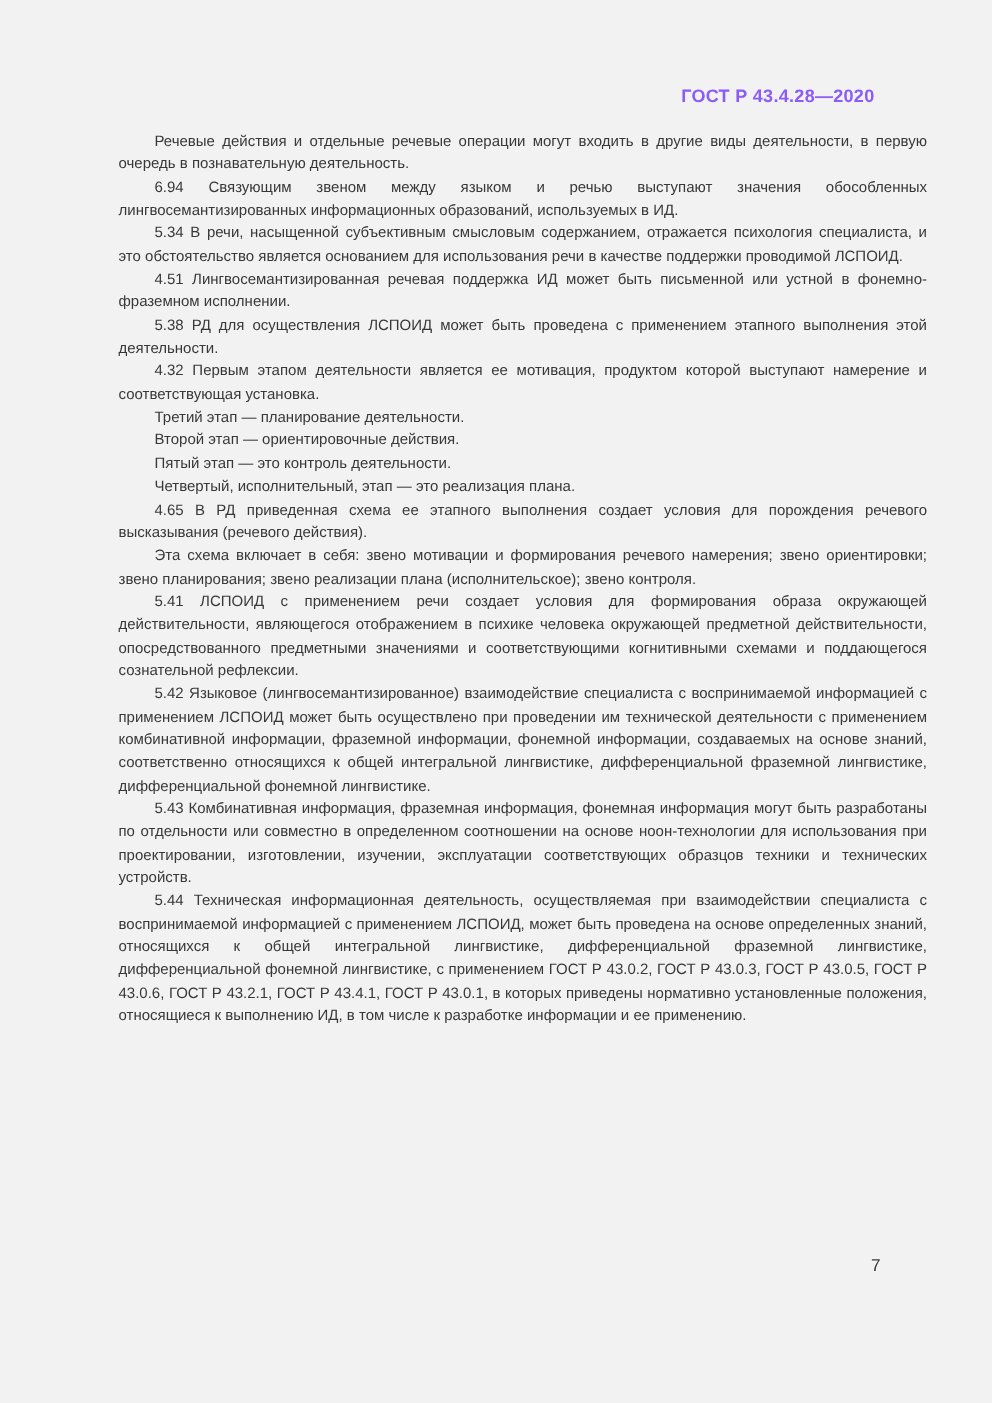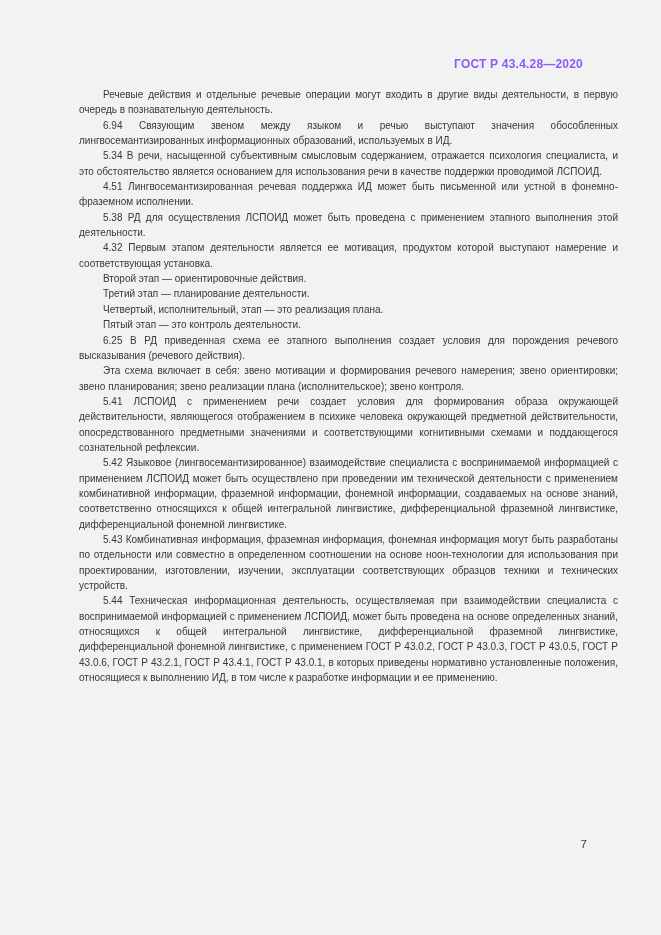--- a/index.html
+++ b/index.html
@@ -64,25 +64,25 @@
     <span>ГОСТ Р 43.4.28—2020</span>
   </div>
 
   <div class="body-text">
       <p class="para">Речевые действия и отдельные речевые операции могут входить в другие виды деятельности, в первую очередь в познавательную деятельность.</p>
       <p class="para">6.94 Связующим звеном между языком и речью выступают значения обособленных лингвосемантизированных информационных образований, используемых в ИД.</p>
       <p class="para">5.34 В речи, насыщенной субъективным смысловым содержанием, отражается психология специалиста, и это обстоятельство является основанием для использования речи в качестве поддержки проводимой ЛСПОИД.</p>
       <p class="para">4.51 Лингвосемантизированная речевая поддержка ИД может быть письменной или устной в фонемно-фраземном исполнении.</p>
       <p class="para">5.38 РД для осуществления ЛСПОИД может быть проведена с применением этапного выполнения этой деятельности.</p>
       <p class="para">4.32 Первым этапом деятельности является ее мотивация, продуктом которой выступают намерение и соответствующая установка.</p>
+      <p class="para">Третий этап — планирование деятельности.</p>
       <p class="para">Второй этап — ориентировочные действия.</p>
-      <p class="para">Третий этап — планирование деятельности.</p>
+      <p class="para">Пятый этап — это контроль деятельности.</p>
       <p class="para">Четвертый, исполнительный, этап — это реализация плана.</p>
-      <p class="para">Пятый этап — это контроль деятельности.</p>
-      <p class="para">6.25 В РД приведенная схема ее этапного выполнения создает условия для порождения речевого высказывания (речевого действия).</p>
+      <p class="para">4.65 В РД приведенная схема ее этапного выполнения создает условия для порождения речевого высказывания (речевого действия).</p>
       <p class="para">Эта схема включает в себя: звено мотивации и формирования речевого намерения; звено ориентировки; звено планирования; звено реализации плана (исполнительское); звено контроля.</p>
       <p class="para">5.41 ЛСПОИД с применением речи создает условия для формирования образа окружающей действительности, являющегося отображением в психике человека окружающей предметной действительности, опосредствованного предметными значениями и соответствующими когнитивными схемами и поддающегося сознательной рефлексии.</p>
       <p class="para">5.42 Языковое (лингвосемантизированное) взаимодействие специалиста с воспринимаемой информацией с применением ЛСПОИД может быть осуществлено при проведении им технической деятельности с применением комбинативной информации, фраземной информации, фонемной информации, создаваемых на основе знаний, соответственно относящихся к общей интегральной лингвистике, дифференциальной фраземной лингвистике, дифференциальной фонемной лингвистике.</p>
       <p class="para">5.43 Комбинативная информация, фраземная информация, фонемная информация могут быть разработаны по отдельности или совместно в определенном соотношении на основе ноон-технологии для использования при проектировании, изготовлении, изучении, эксплуатации соответствующих образцов техники и технических устройств.</p>
       <p class="para">5.44 Техническая информационная деятельность, осуществляемая при взаимодействии специалиста с воспринимаемой информацией с применением ЛСПОИД, может быть проведена на основе определенных знаний, относящихся к общей интегральной лингвистике, дифференциальной фраземной лингвистике, дифференциальной фонемной лингвистике, с применением ГОСТ Р 43.0.2, ГОСТ Р 43.0.3, ГОСТ Р 43.0.5, ГОСТ Р 43.0.6, ГОСТ Р 43.2.1, ГОСТ Р 43.4.1, ГОСТ Р 43.0.1, в которых приведены нормативно установленные положения, относящиеся к выполнению ИД, в том числе к разработке информации и ее применению.</p>
     </div>
 
   <div class="footer">
     <span>7</span>
   </div>

